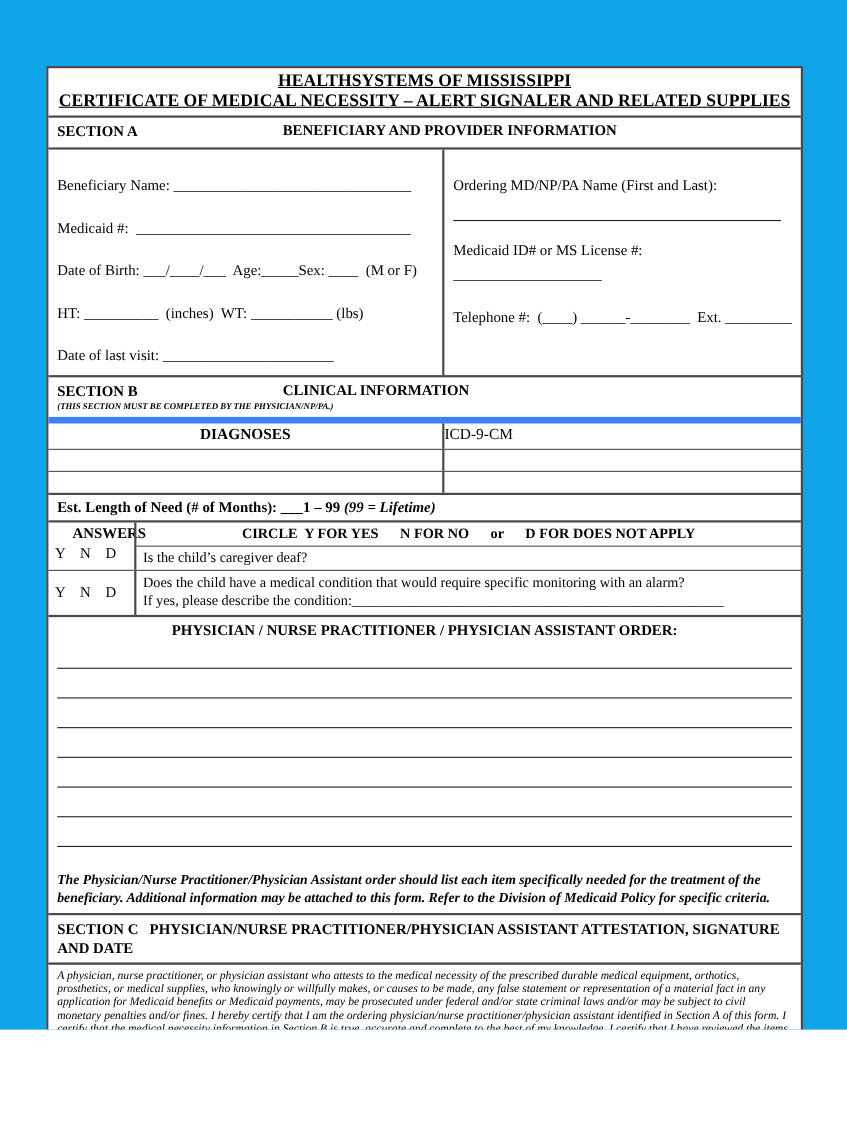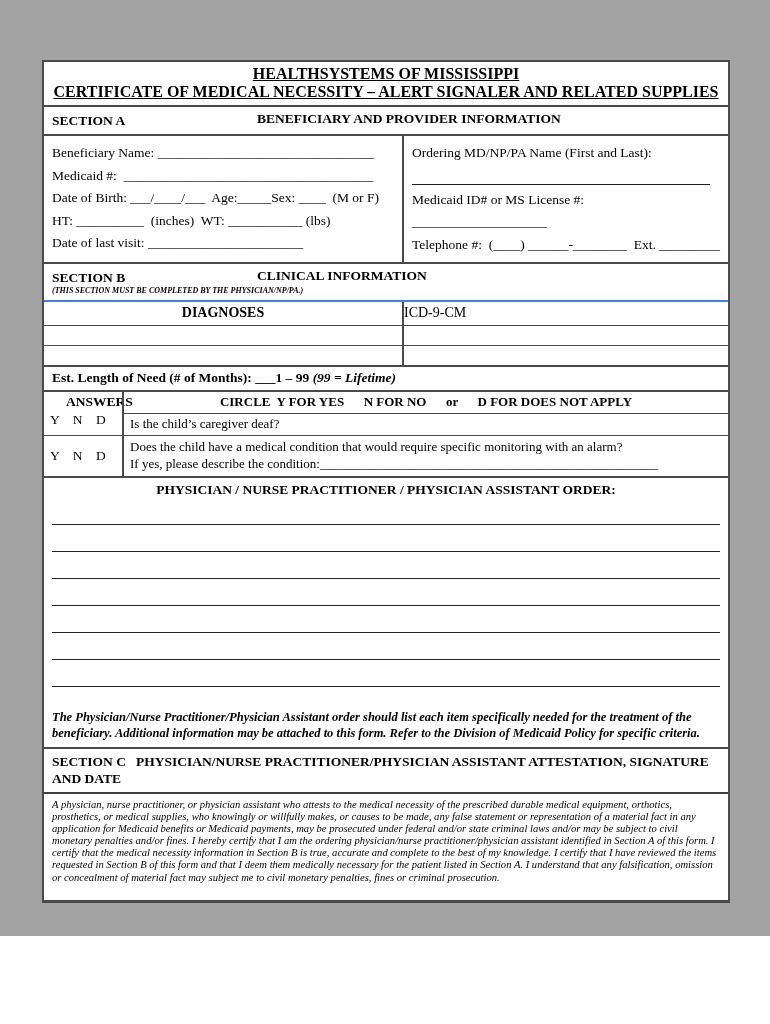--- a/index.html
+++ b/index.html
@@ -1,40 +1,40 @@
 <!DOCTYPE html>
 <html><head>
 <meta charset="utf-8">
 <style>
   * { margin: 0; padding: 0; box-sizing: border-box; }
   body { background: #ffffff; font-family: "Liberation Serif", serif; color: #000; }
-  .page { position: relative; width: 770px; height: 936px; background: #a3a3a3; overflow: hidden; }
+  .page { position: relative; width: 770px; height: 936px; background: #0ea5e9; overflow: hidden; }
   .form { position: absolute; left: 42px; top: 60px; width: 688px;
           border: 2px solid #4a4a4a; border-bottom-width: 3px; background: #fff; }
   .prewrap { white-space: pre-wrap; }
 
   
   .title-block { text-align: center; padding: 3px 4px 4px; }
   .title-line { font-weight: bold; font-size: 16px; line-height: 18px; text-decoration: underline; }
 
   
   .sec-header { position: relative; border-top: 2px solid #4a4a4a; padding: 4px 8px 5px; }
   .sec-label { font-weight: bold; font-size: 13.5px; }
   .sec-title { position: absolute; left: 213px; top: 4px; font-weight: bold; font-size: 13.5px; }
   .sec-subnote { font-weight: bold; font-style: italic; font-size: 8px; line-height: 9px; }
 
   
   .secA-body { display: flex; border-top: 2px solid #4a4a4a; }
   .secA-left { width: 358px; padding: 6px 6px 6px 8px; }
   .secA-right { flex: 1; border-left: 2px solid #4a4a4a; padding: 6px 6px 6px 8px; }
-  .field-line { font-size: 13.5px; line-height: 22.5px; }
+  .field-line { font-size: 13.5px; line-height: 22.5px; margin-top: 16px; }
   .name-rule { height: 20px; border-bottom: 1px solid #1f1f1f; width: 96%; margin-bottom: 4px; }
 
   
-  .diag-header { display: flex; border-top: 2px solid #3b82f6; }
+  .diag-header { display: flex; border-top: 6px solid #3b82f6; }
   .diag-header .cell-l { width: 358px; text-align: center; font-weight: bold; font-size: 14px; padding: 3px 0 4px; }
   .diag-header .cell-r { flex: 1; border-left: 2px solid #4a4a4a; font-weight: normal; font-size: 14px; padding: 3px 0 4px; }
   .diag-row { display: flex; border-top: 1px solid #4a4a4a; }
   .diag-row .cell-l { width: 358px; height: 19px; }
   .diag-row .cell-r { flex: 1; border-left: 2px solid #4a4a4a; height: 19px; }
 
   
   .est-row { border-top: 2px solid #4a4a4a; padding: 3px 8px 4px; font-size: 13.5px; font-weight: bold; }
   .est-row .it { font-style: italic; }
 

